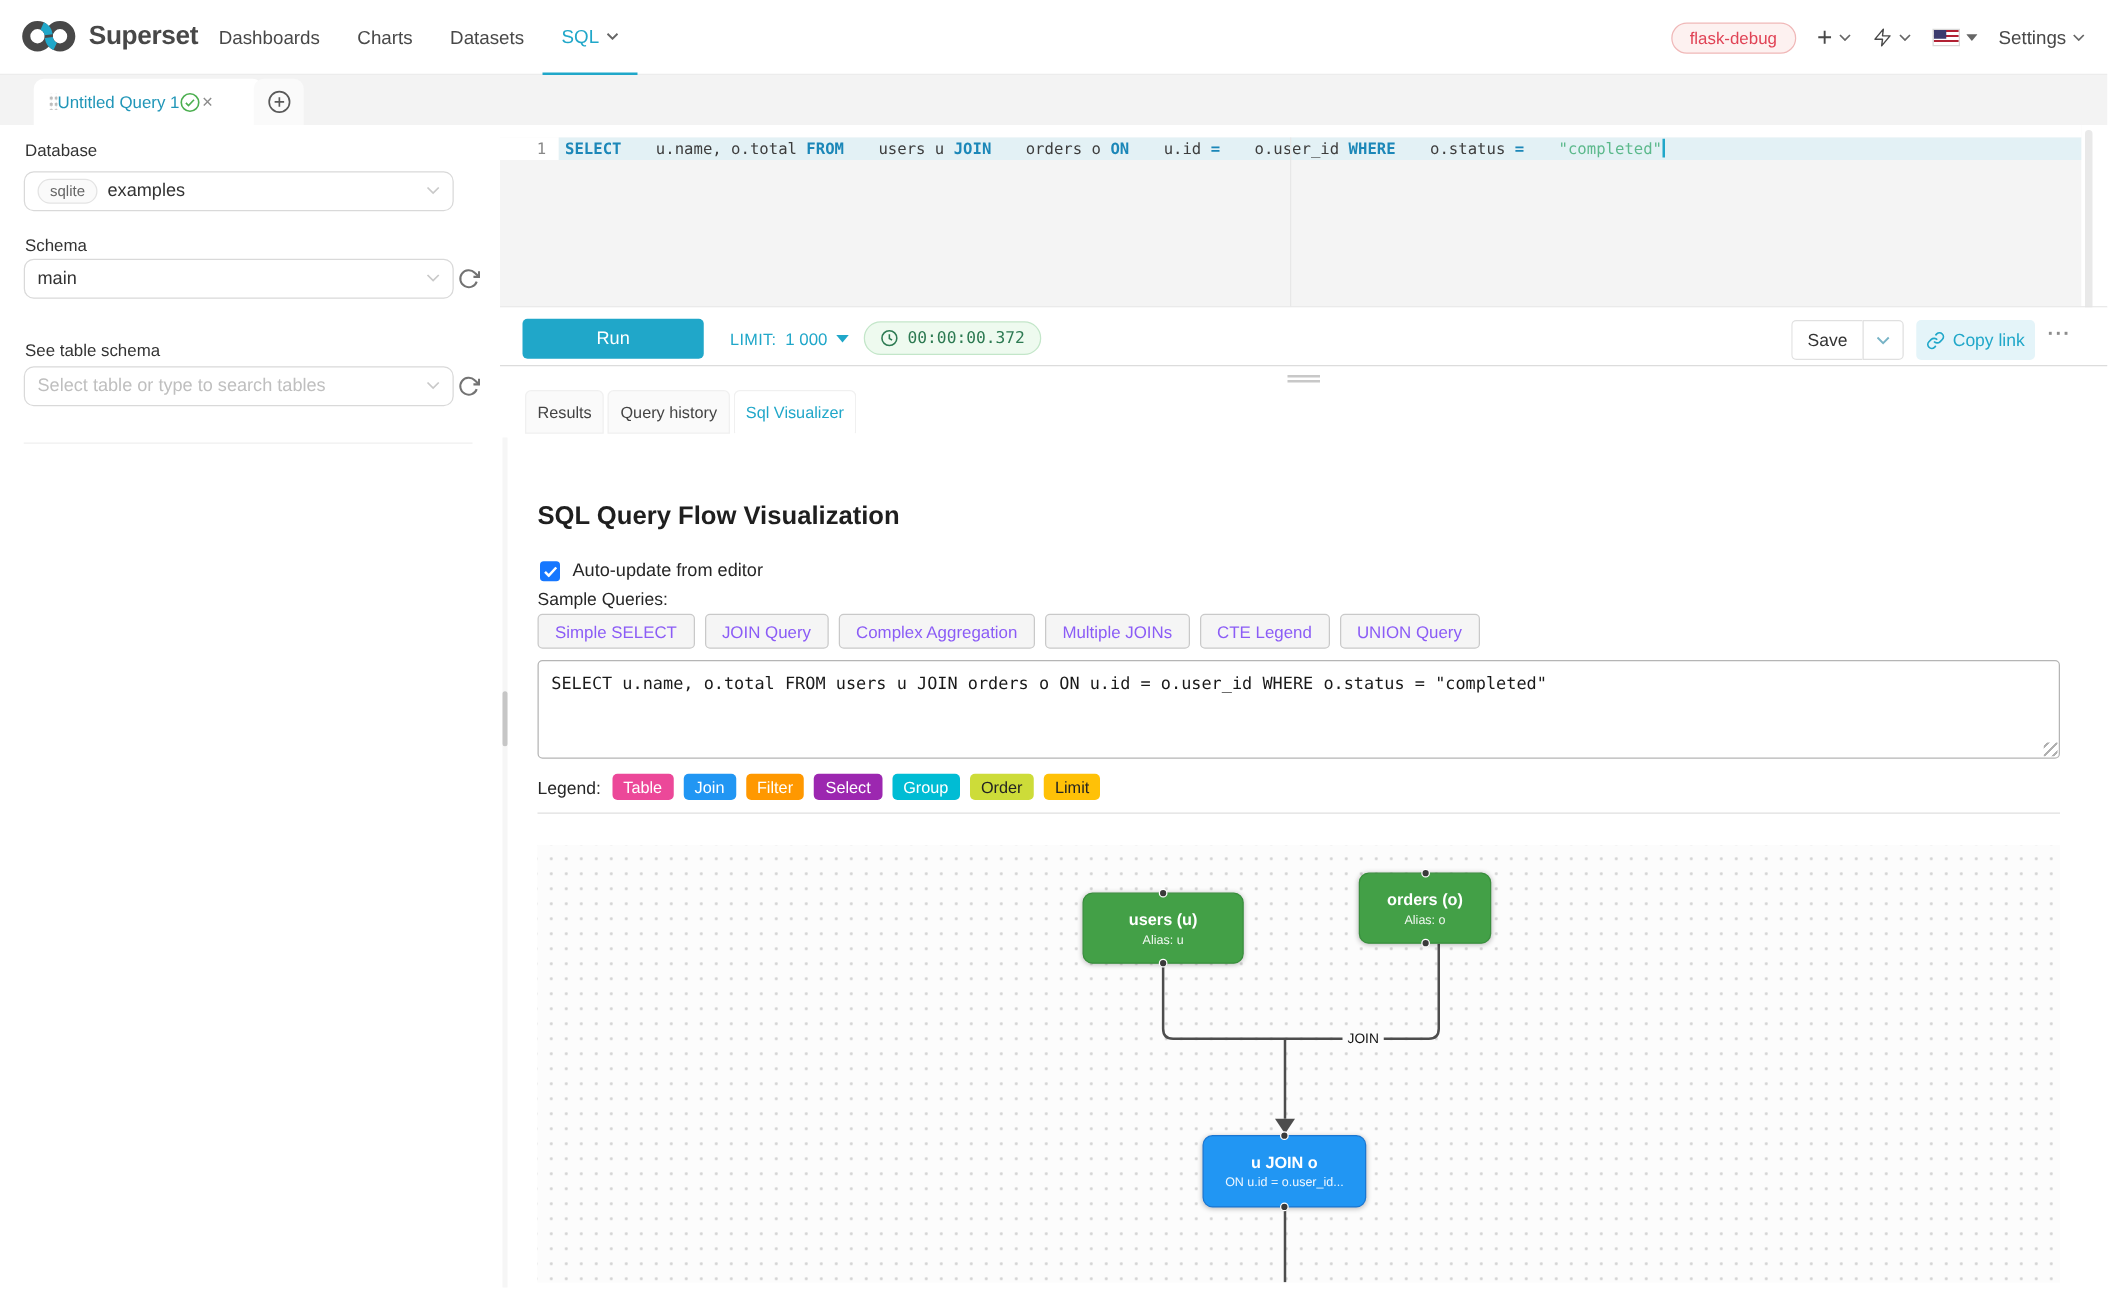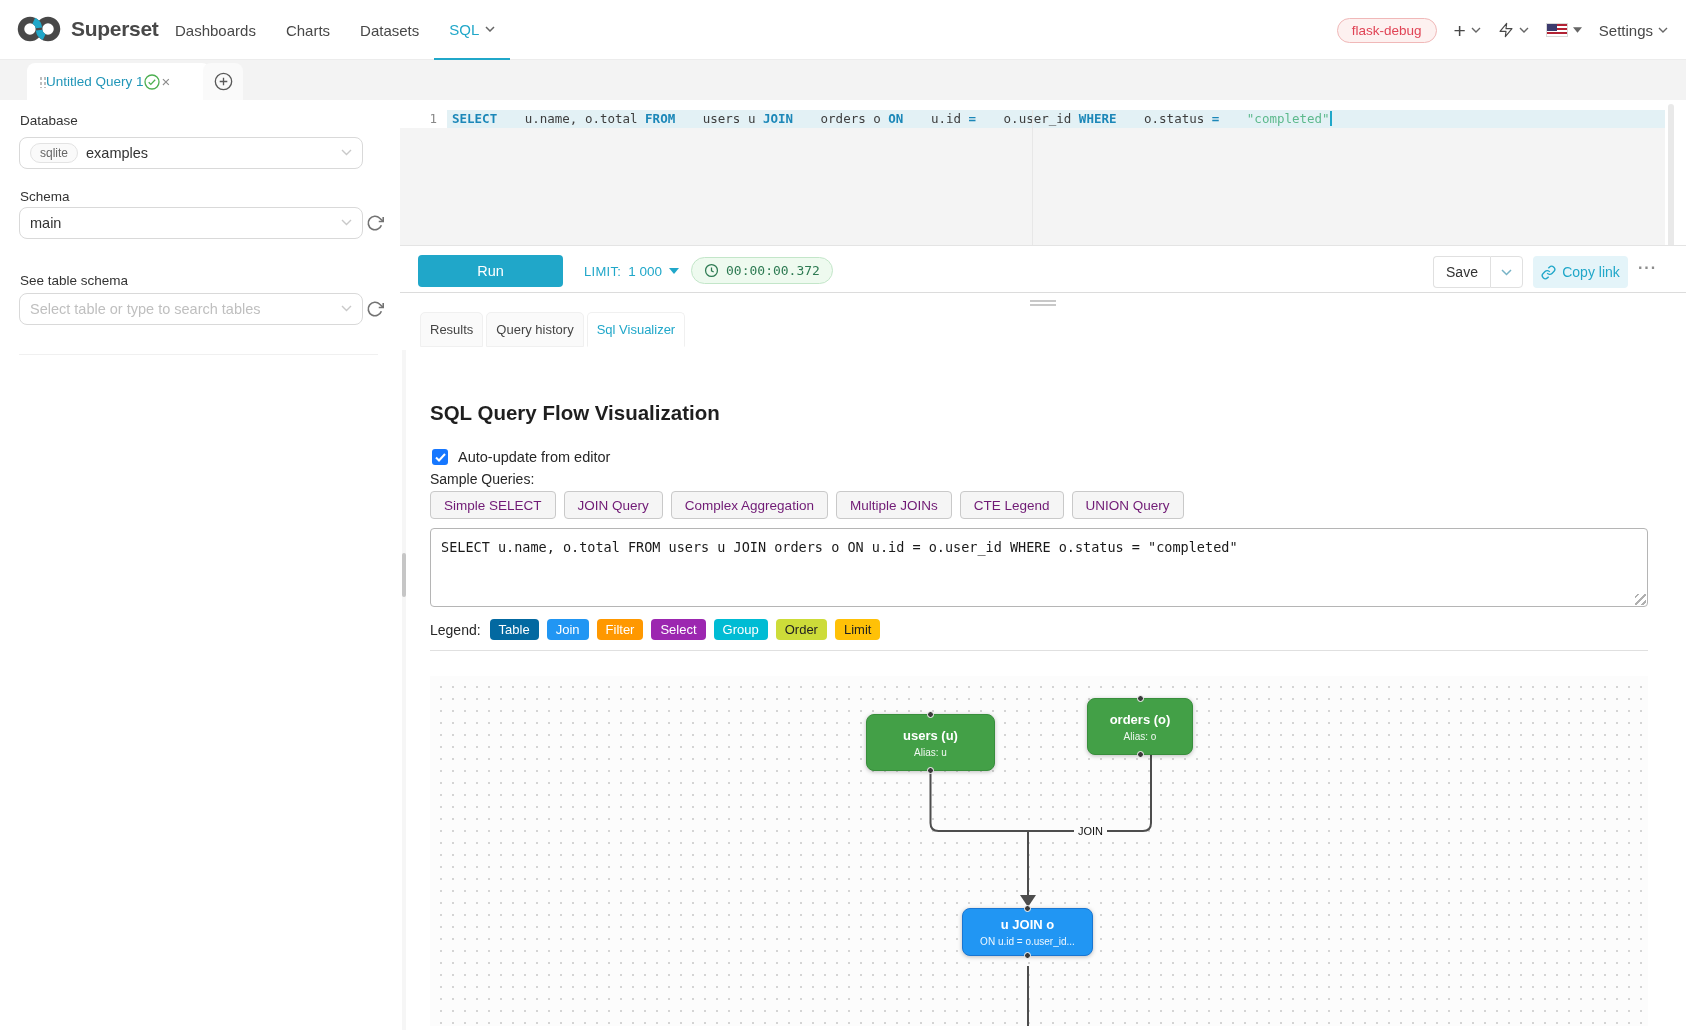--- a/index.html
+++ b/index.html
@@ -113,21 +113,21 @@
 
   
   .viz-title { position:absolute; left:430px; top:401px; font-size:20.5px; font-weight:700; color:#1f1f1f; }
   .auto-row { position:absolute; left:432px; top:449px; display:flex; align-items:center; gap:10px; cursor:pointer; }
   .checkbox { width:16px; height:16px; background:#1677ff; border-radius:3px; display:flex; align-items:center;
               justify-content:center; }
   .auto-label { font-size:14.5px; color:#262626; }
   .sample-label { position:absolute; left:430px; top:471px; font-size:14px; color:#262626; }
   .sample-row { position:absolute; left:430px; top:491px; display:flex; gap:8px; }
   .sample-btn { height:28px; padding:0 13px; background:#f5f5f5; border:1px solid #c9c9c9; border-radius:4px;
-                font-size:13.5px; color:#701a75; font-family:"Liberation Sans",sans-serif; cursor:pointer; }
+                font-size:13.5px; color:#8b5cf6; font-family:"Liberation Sans",sans-serif; cursor:pointer; }
   .query-box { position:absolute; left:430px; top:528px; width:1218px; height:79px; border:1px solid #b5b5b5;
                border-radius:4px; padding:9px 10px; font-size:13.5px; color:#1a1a1a; resize:none; outline:none;
                line-height:1.4; background:#fff; }
   .resize-grip { position:absolute; left:1635px; top:594px; width:11px; height:11px;
                  background:repeating-linear-gradient(135deg, transparent 0 2px, #b0b0b0 2px 3.5px, transparent 3.5px 5px); }
   .legend-row { position:absolute; left:430px; top:619px; display:flex; align-items:center; gap:8px; }
   .legend-label { font-size:14px; color:#262626; margin-right:1px; }
   .legend-badge { font-size:13px; padding:3px 9px; border-radius:4px; }
   .hr-legend { position:absolute; left:430px; top:650px; width:1218px; height:1px; background:#e0e0e0; }
 
@@ -339,21 +339,21 @@
     <button class="sample-btn">Multiple JOINs</button>
     <button class="sample-btn">CTE Legend</button>
     <button class="sample-btn">UNION Query</button>
   </div>
 
 <textarea class="query-box mono" spellcheck="false" style="">SELECT u.name, o.total FROM users u JOIN orders o ON u.id = o.user_id WHERE o.status = "completed"</textarea>
 <div class="resize-grip"></div>
 
 <div class="legend-row">
   <span class="legend-label">Legend:</span>
-<span class="legend-badge" style="background: #0369a1; color: rgb(255, 255, 255);">Table</span>
+<span class="legend-badge" style="background: #ec4899; color: rgb(255, 255, 255);">Table</span>
     <span class="legend-badge" style="background: rgb(33, 150, 243); color: rgb(255, 255, 255);">Join</span>
     <span class="legend-badge" style="background: rgb(255, 152, 0); color: rgb(255, 255, 255);">Filter</span>
     <span class="legend-badge" style="background: rgb(156, 39, 176); color: rgb(255, 255, 255);">Select</span>
     <span class="legend-badge" style="background: rgb(0, 188, 212); color: rgb(255, 255, 255);">Group</span>
     <span class="legend-badge" style="background: rgb(205, 220, 57); color: rgb(34, 34, 34);">Order</span>
     <span class="legend-badge" style="background: rgb(255, 193, 7); color: rgb(34, 34, 34);">Limit</span>
   </div>
 <div class="hr-legend"></div>
 
 <div class="canvas">
@@ -369,19 +369,19 @@
       <div class="node-sub">Alias: u</div>
       <span class="handle top"></span>
       <span class="handle bottom"></span>
     </div>
     <div class="flow-node" style="left: 657px; top: 22px; width: 106px; height: 57px; background: rgb(67, 160, 71); border: 1.5px solid rgb(56, 142, 60);">
       <div class="node-title">orders (o)</div>
       <div class="node-sub">Alias: o</div>
       <span class="handle top"></span>
       <span class="handle bottom"></span>
     </div>
-    <div class="flow-node" style="left: 532px; top: 232px; width: 131px; height: 48px; background: rgb(33, 150, 243); border: 1.5px solid rgb(25, 118, 210);">
+    <div class="flow-node" style="left: 532px; top: 232px; width: 131px; height: 58px; background: rgb(33, 150, 243); border: 1.5px solid rgb(25, 118, 210);">
       <div class="node-title">u JOIN o</div>
       <div class="node-sub">ON u.id = o.user_id...</div>
       <span class="handle top"></span>
       <span class="handle bottom"></span>
     </div>
   </div>
 
 </body></html>

